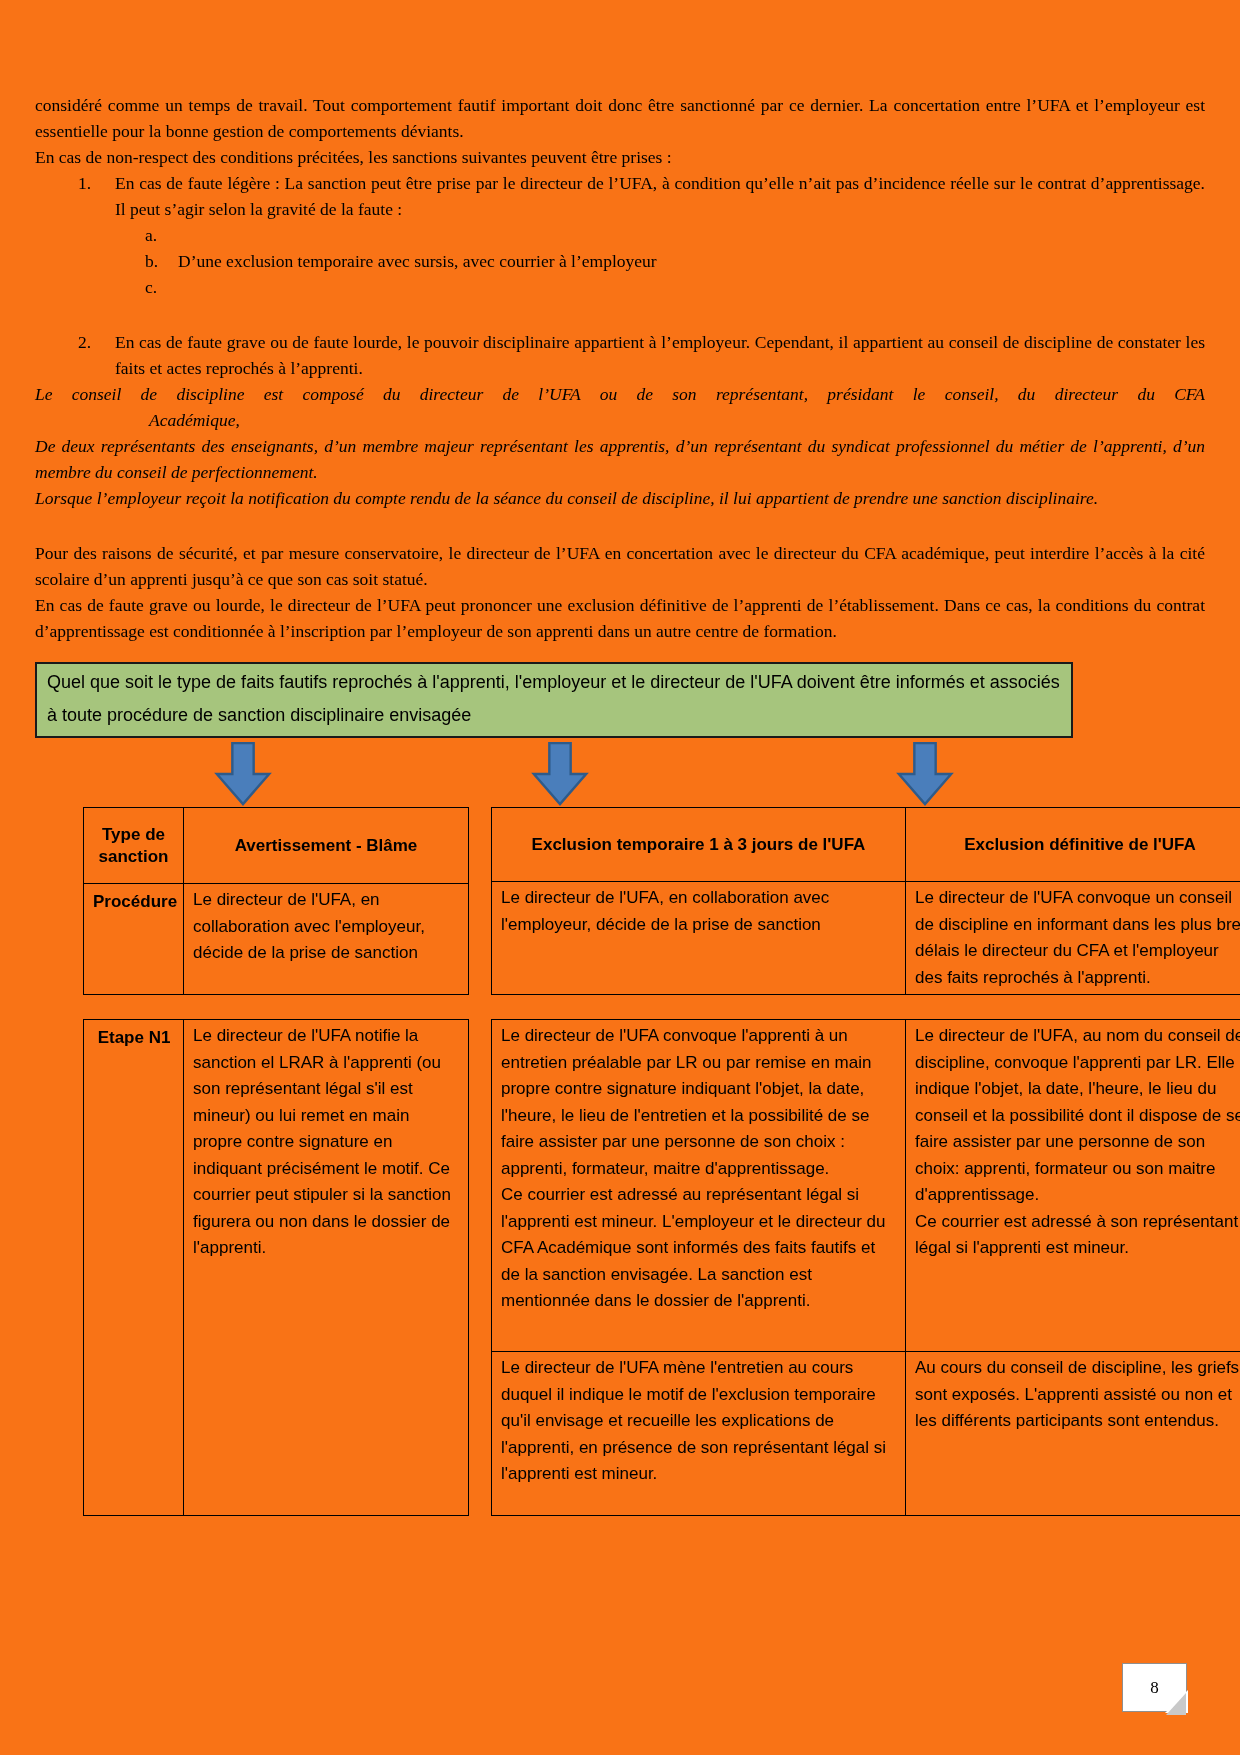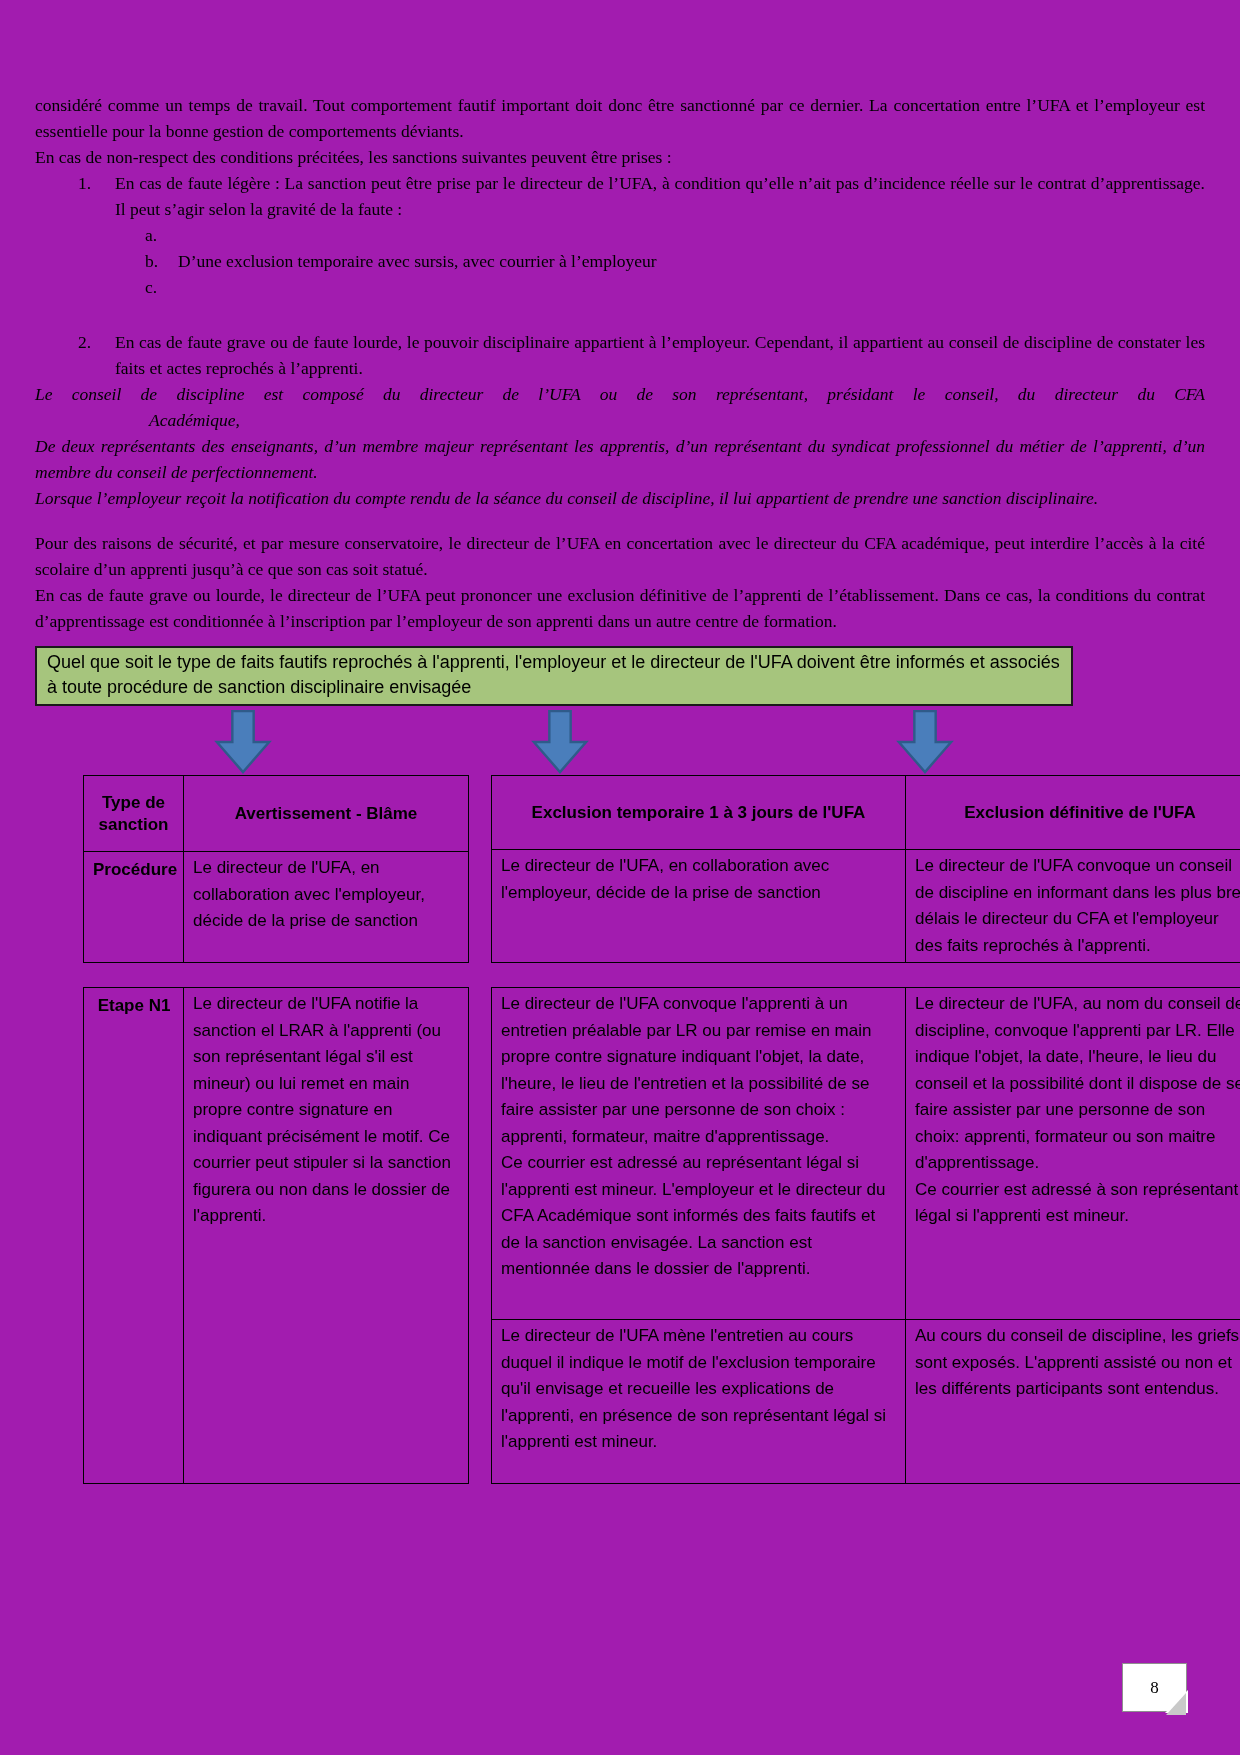--- a/index.html
+++ b/index.html
@@ -1,49 +1,49 @@
 <!DOCTYPE html>
 <html><head>
 <meta charset="utf-8">
 <style>
   html,body { margin:0; padding:0; background:#e8e8e8; }
   .page {
     position:relative;
     width:1240px; height:1755px;
     margin:0 auto;
-    background:#a21caf;
+    background:#f97316;
     font-family:"Liberation Serif", serif;
     color:#000;
     overflow:hidden;
   }
   .content {
     position:absolute; left:35px; right:35px; top:92px;
   }
   .body-p {
     font-size:17.5px; line-height:26px;
     text-align:justify; margin:0;
   }
   .oli { display:flex; font-size:17.5px; line-height:26px; }
   .oli .num   { flex:0 0 37px; margin-left:43px; }
   .oli .txt   { flex:1; text-align:justify; }
   .oli.letter .num { flex:0 0 33px; margin-left:110px; }
   .oli.letter .txt { text-align:left; }
   .mt-blank  { margin-top:29px; }
   .it { font-style:italic; }
   .force-just { text-align:justify; text-align-last:justify; }
   .indent-line { margin-left:114px; }
-  .mt-half { margin-top:19px;font-family:Liberation Serif, serif; }
+  .mt-half { margin-top:29px;font-family:Liberation Serif, serif; }
 
   .callout {
-    margin-top:12px;
+    margin-top:18px;
     width:1038px; box-sizing:border-box;
     border:2px solid #1a1a1a;
     padding:2px 10px 4px 10px;
     font-family:"Liberation Sans", sans-serif;
-    font-size:18px; line-height:25px;
+    font-size:18px; line-height:33px;
   }
 
   .arrows-row { position:relative; height:66px; margin-top:3px; }
   .arrow { position:absolute; top:1px; width:60px; height:64px; }
   .arrow.a1 { left:178px; }
   .arrow.a2 { left:495px; }
   .arrow.a3 { left:860px; }
 
   .table-band { display:flex; gap:22px; margin-top:0;padding-left:48px; }
   table.doc { border-collapse:collapse; table-layout:fixed; }

